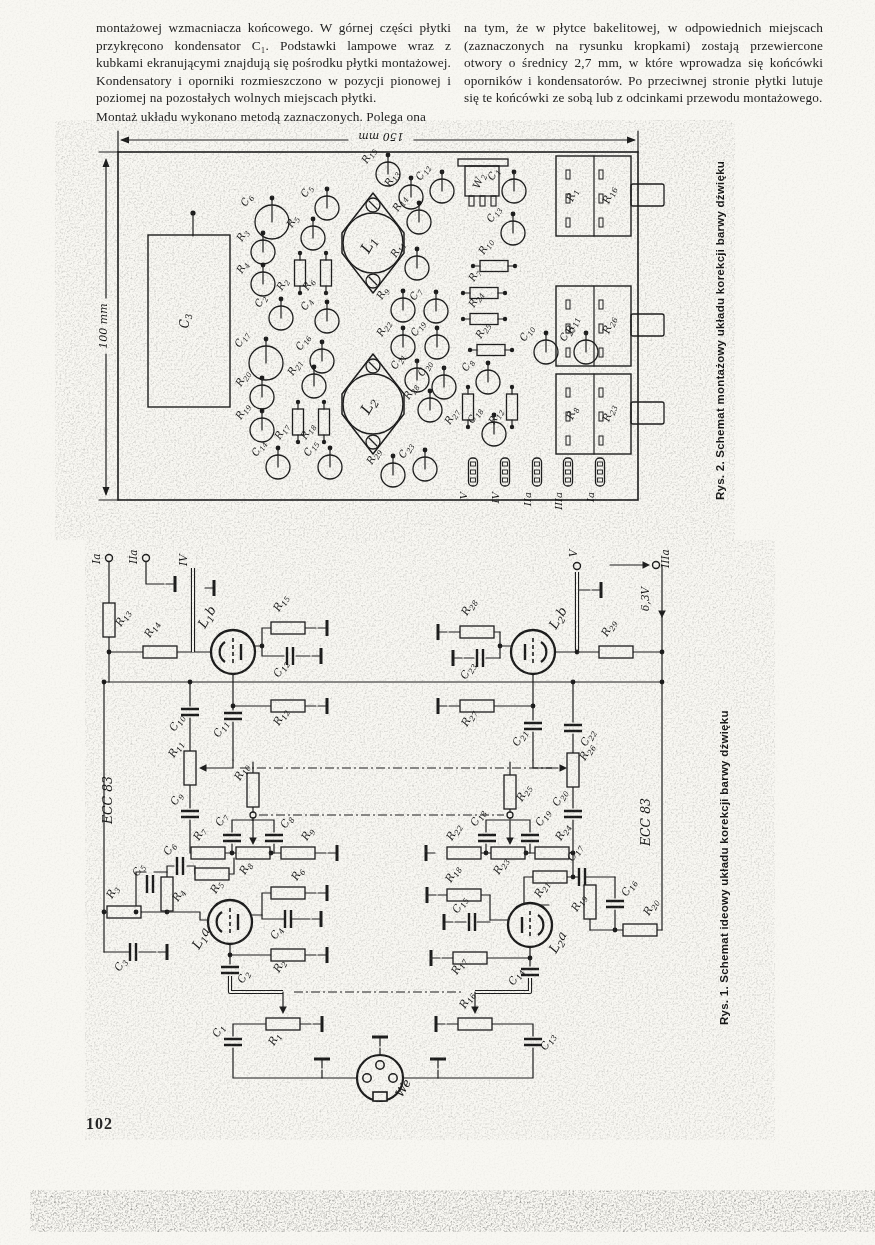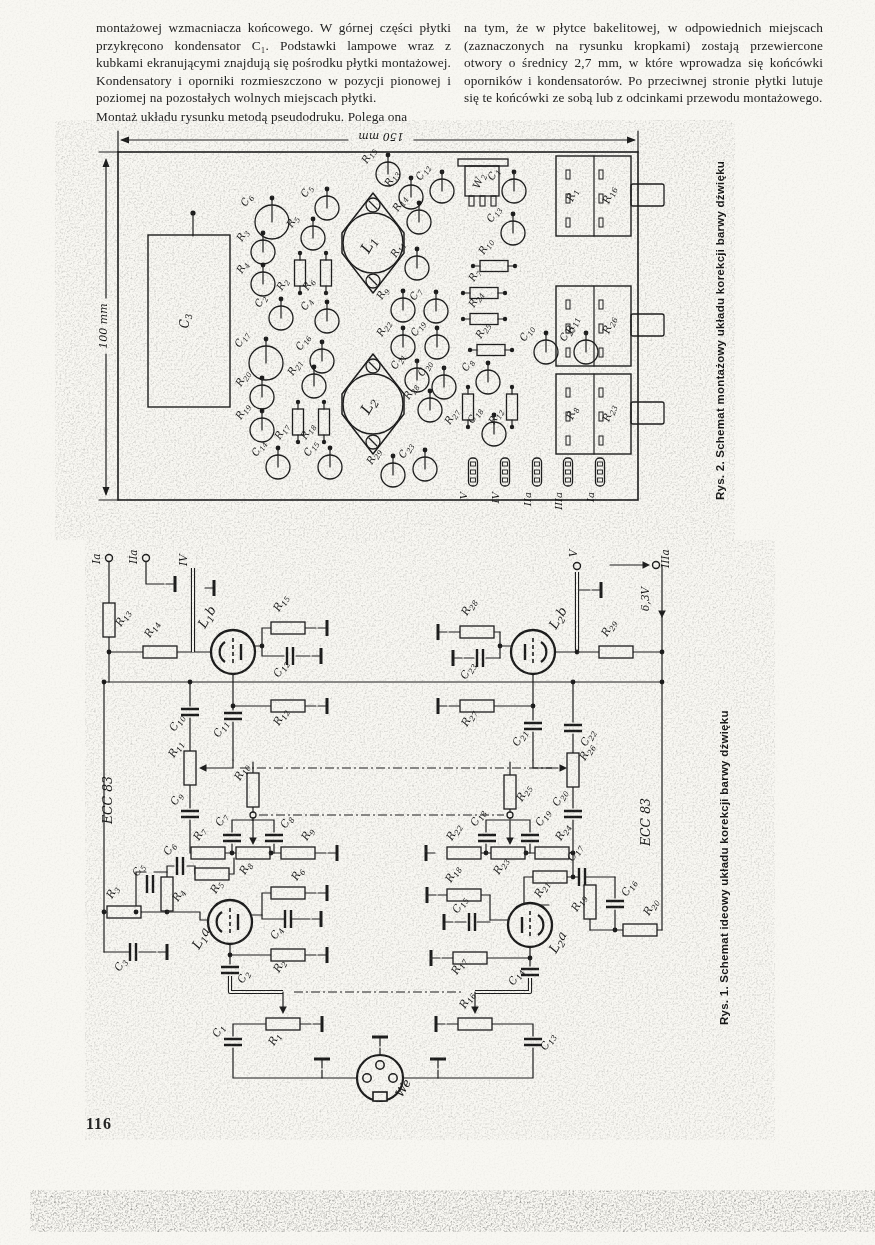--- a/index.html
+++ b/index.html
@@ -25,21 +25,21 @@
   text{user-select:none;}
 </style>
 </head>
 <body>
 
 <div class="page">
 
   <div class="cols">
     <div class="col col-left">
       <p>montażowej wzmacniacza końcowego. W górnej części płytki przykręcono kondensator C₁. Podstawki lampowe wraz z kubkami ekranującymi znajdują się pośrodku płytki montażowej. Kondensatory i oporniki rozmieszczono w pozycji pionowej i poziomej na pozostałych wolnych miejscach płytki.</p>
-      <p>Montaż układu rysunku metodą pseudodruku. Polega ona</p>
+      <p>Montaż układu wykonano metodą zaznaczonych. Polega ona</p>
     </div>
     <div class="col col-right">
       <p>na tym, że w płytce bakelitowej, w odpowiednich miejscach (zaznaczonych na rysunku kropkami) zostają przewiercone otwory o średnicy 2,7 mm, w które wprowadza się końcówki oporników i kondensatorów. Po przeciwnej stronie płytki lutuje się te końcówki ze sobą lub z odcinkami przewodu montażowego.</p>
     </div>
   </div>
 
   <svg id="fig2" style="left:60px;top:125px" width="660" height="405" viewBox="60 125 660 405">
     <g>
       <path class="w" d="M118,152 V131 M638,152 V131"></path>
       <path class="w" d="M122,140 H348 M414,140 H634"></path>
@@ -749,21 +749,21 @@
         <g transform="translate(380,1046) rotate(-90)">
           <path d="M0,0 H9" class="w"></path>
           <path d="M9,-8 V8" stroke="#1a1a1a" stroke-width="3" fill="none"></path>
         </g>
       </g>
   </svg>
 
   <div class="figcap" style="left:714px;top:130px;height:400px">Rys. 2. Schemat montażowy układu korekcji barwy dźwięku</div>
   <div class="figcap" style="left:718px;top:648px;height:440px">Rys. 1. Schemat ideowy układu korekcji barwy dźwięku</div>
 
-  <div class="pagenum">116</div>
+  <div class="pagenum">102</div>
 
   <svg style="left:0;top:0;pointer-events:none" width="875" height="1245" viewBox="0 0 875 1245">
     <defs>
       <filter id="noise" x="0" y="0" width="100%" height="100%">
         <feTurbulence type="fractalNoise" baseFrequency="0.55" numOctaves="3" result="t"></feTurbulence>
         <feColorMatrix in="t" type="matrix" values="0 0 0 0 0.18  0 0 0 0 0.18  0 0 0 0 0.17  0.9 0.9 0.9 0 -1.25"></feColorMatrix>
       </filter>
     </defs>
     <rect x="55" y="120" width="680" height="420" filter="url(#noise)" opacity="0.35"></rect>
     <rect x="85" y="540" width="690" height="600" filter="url(#noise)" opacity="0.30"></rect>

